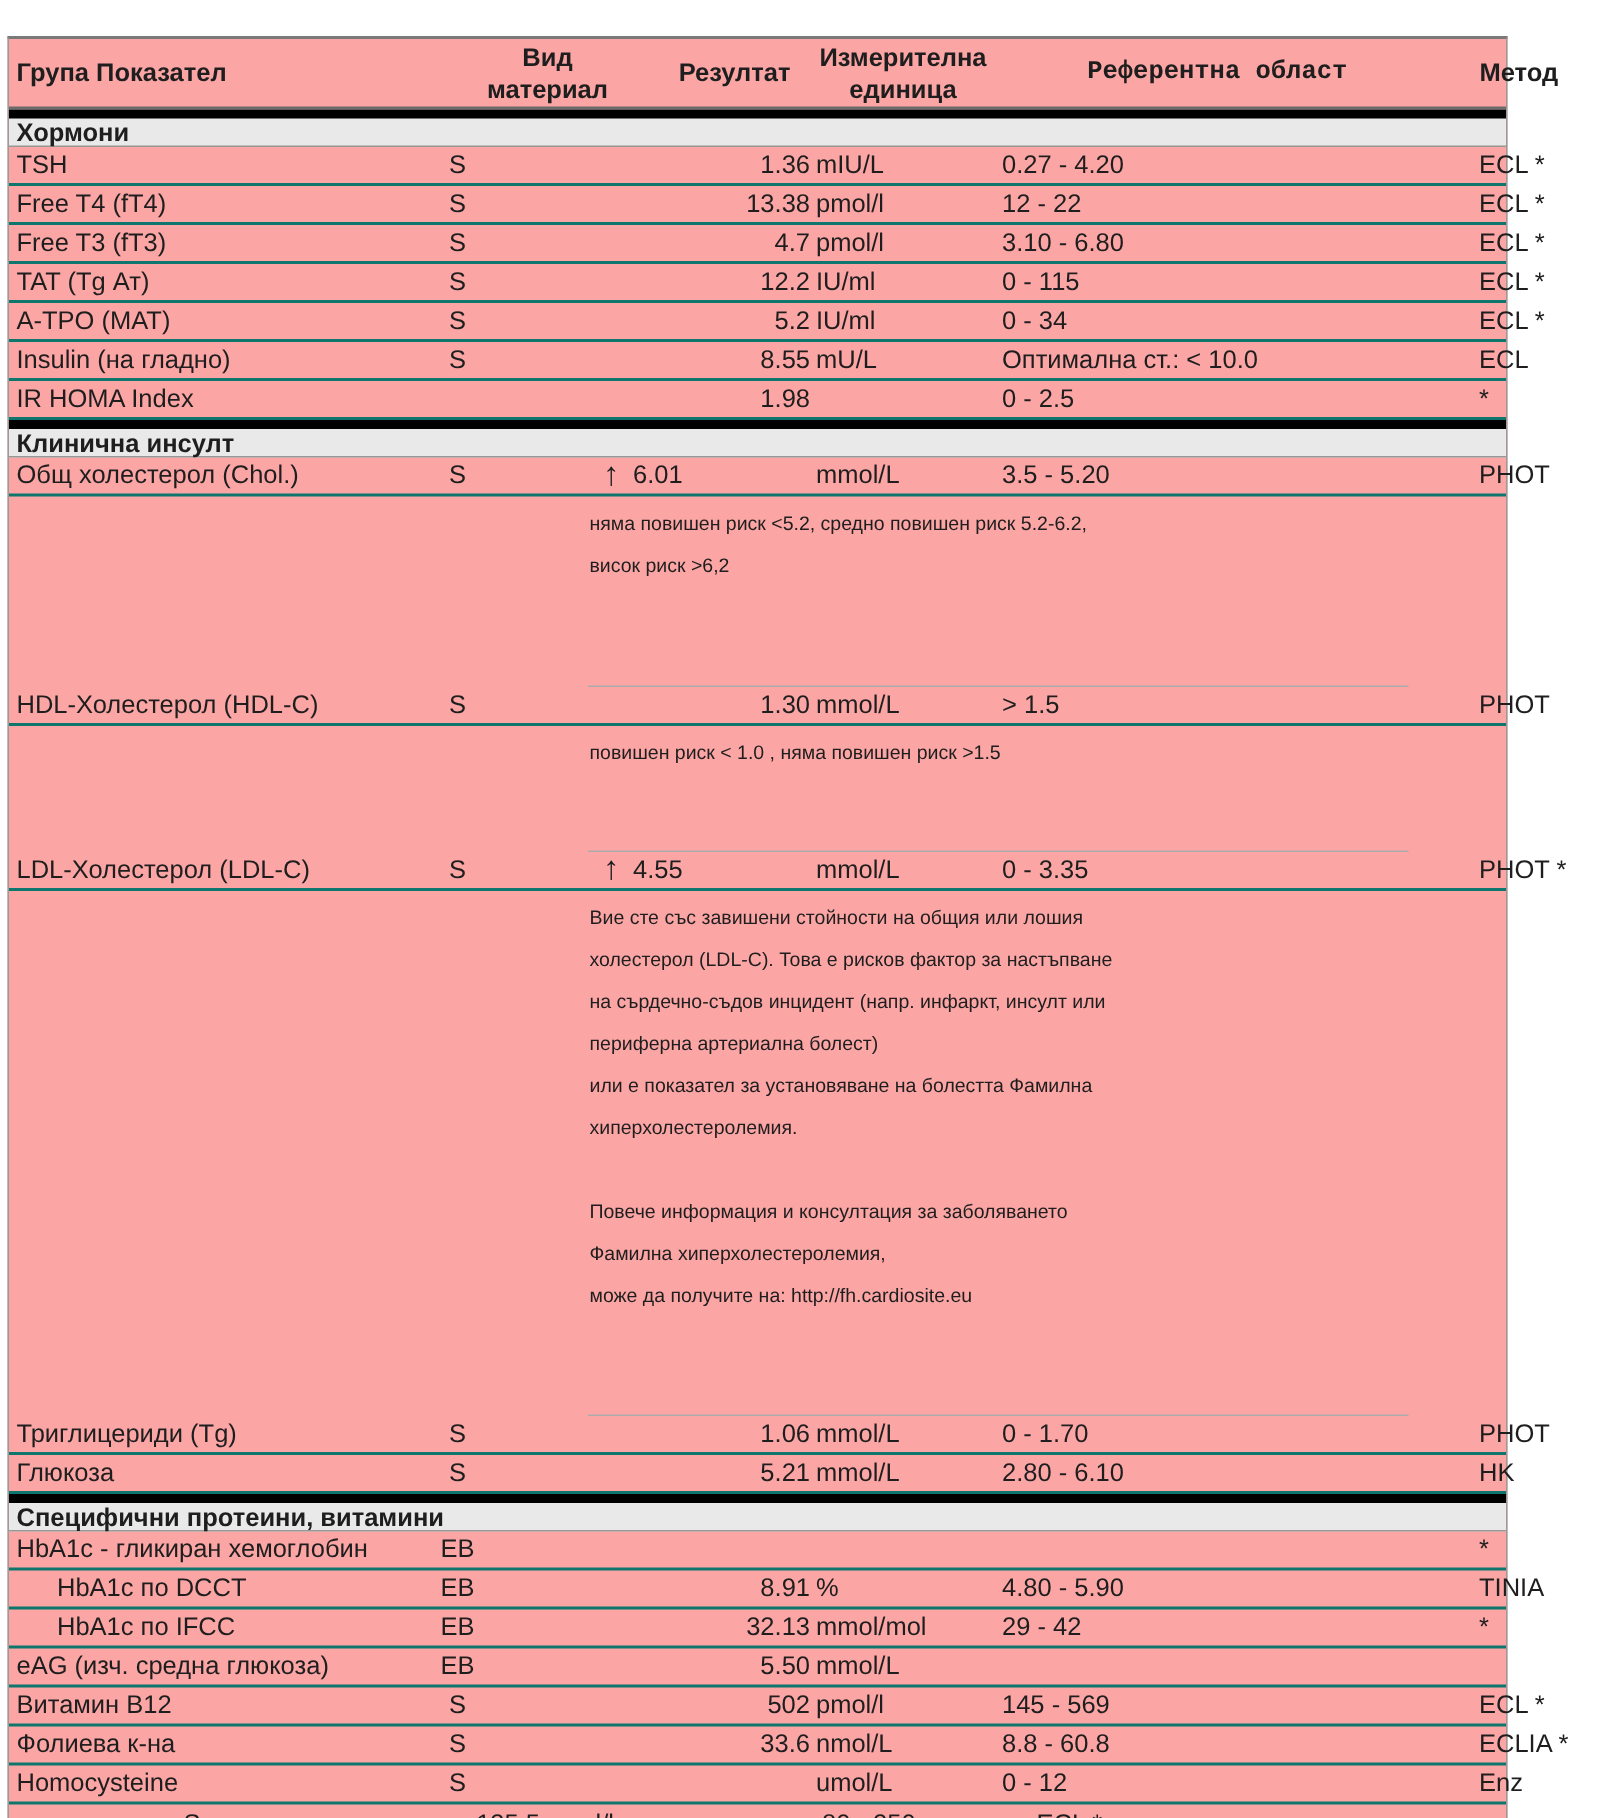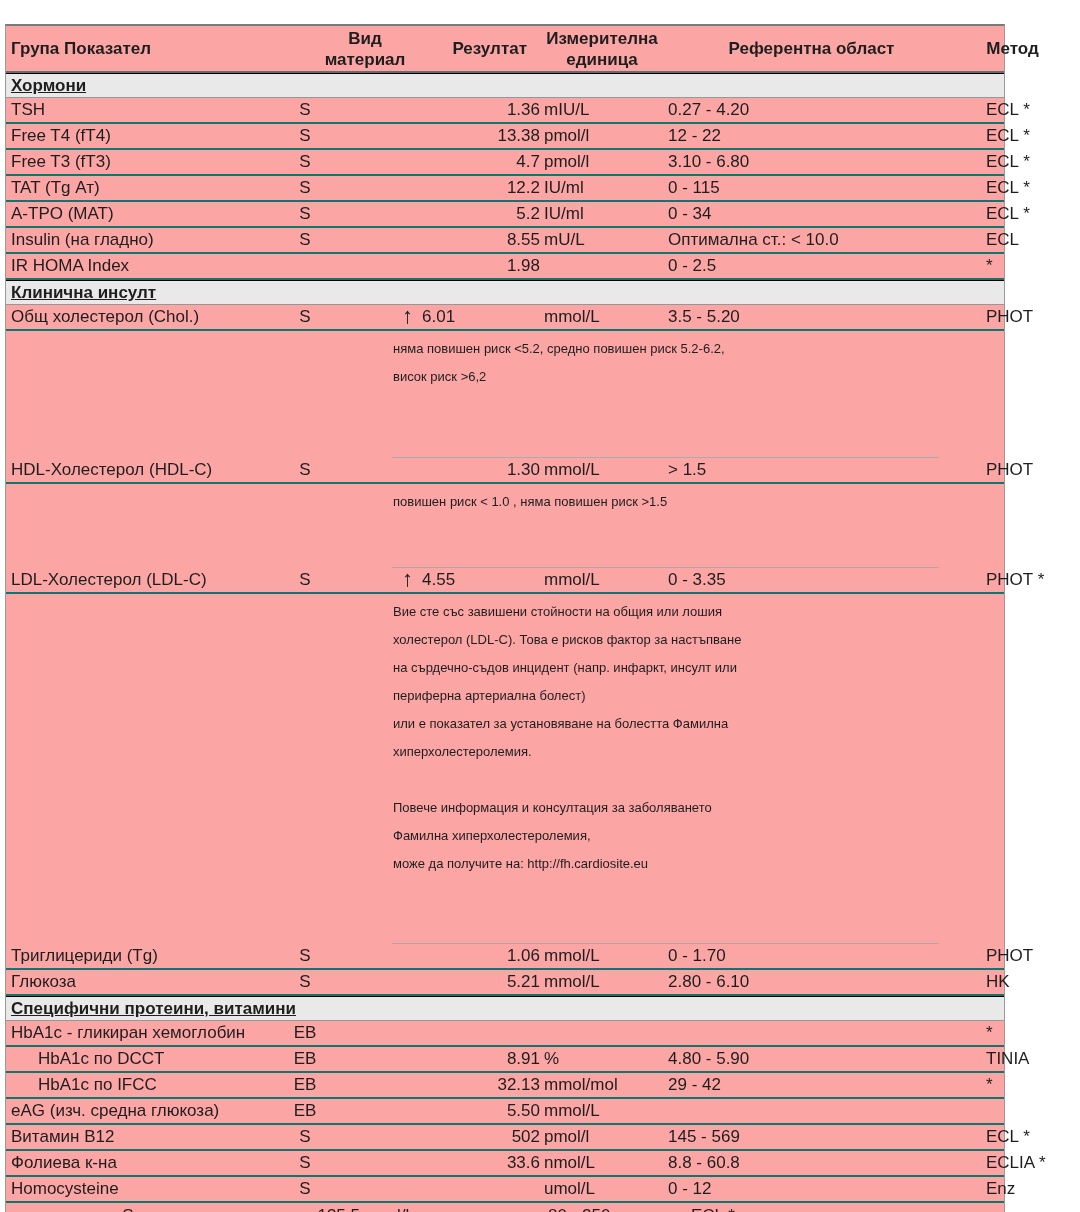--- a/index.html
+++ b/index.html
@@ -19,35 +19,35 @@
     align-items:center;
   }
   .row:last-child{border-bottom:none;}
   .hdr{
     height:47px;line-height:21px;font-weight:bold;
     border-bottom:2px solid #6b6b6b;
   }
   .sec{
     height:25px;line-height:23px;font-weight:bold;
     background:#e9e9e9;
-    border-top:1px solid #000000;border-bottom:1px solid #979797;text-decoration:underline;
+    border-top:6px solid #000000;border-bottom:1px solid #979797;
   }
   .sec .c1{grid-column:1 / -1;}
   .c1{padding-left:5px;white-space:nowrap;overflow:hidden;}
   .c1.indent{padding-left:32px;}
   .c2{text-align:center;}
   .c3{text-align:right;}
   .c3.flagged{display:flex;align-items:center;text-align:left;padding-left:42px;gap:9px;}
   .c4{padding-left:4px;}
   .c5{padding-left:8px;white-space:nowrap;}
   .c6{padding-left:31px;white-space:nowrap;}
   .hdr .c2,.hdr .c4{white-space:pre-line;text-align:center;}
   .hdr .c2{transform:translateX(60px);}
   .hdr .c3{text-align:right;padding-right:13px;}
-  .hdr .c5{text-align:center;}
+  .hdr .c5{text-align:center;font-family:Liberation Mono, monospace;}
   .hdr .c6{text-align:center;padding-left:0;}
   .flag{font-size:22px;font-weight:bold;line-height:1;position:relative;top:-1px;}
   .note{
     display:block;position:relative;
     border-bottom:none;
     padding:4px 10px 0 387px;
     font-size:13px;line-height:28px;
     white-space:pre-line;
     align-items:start;
   }

